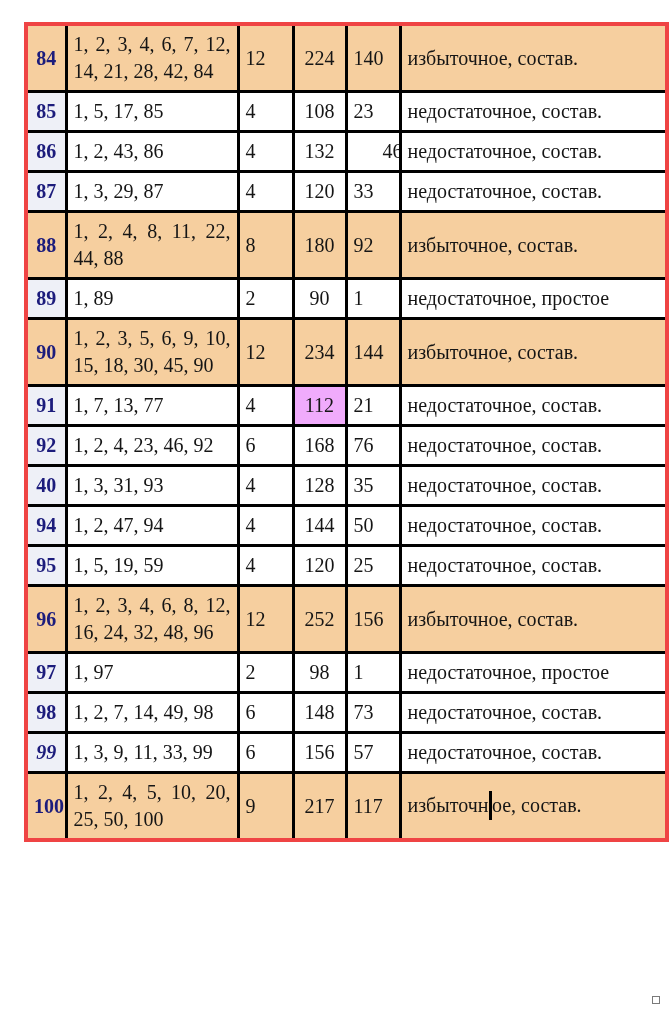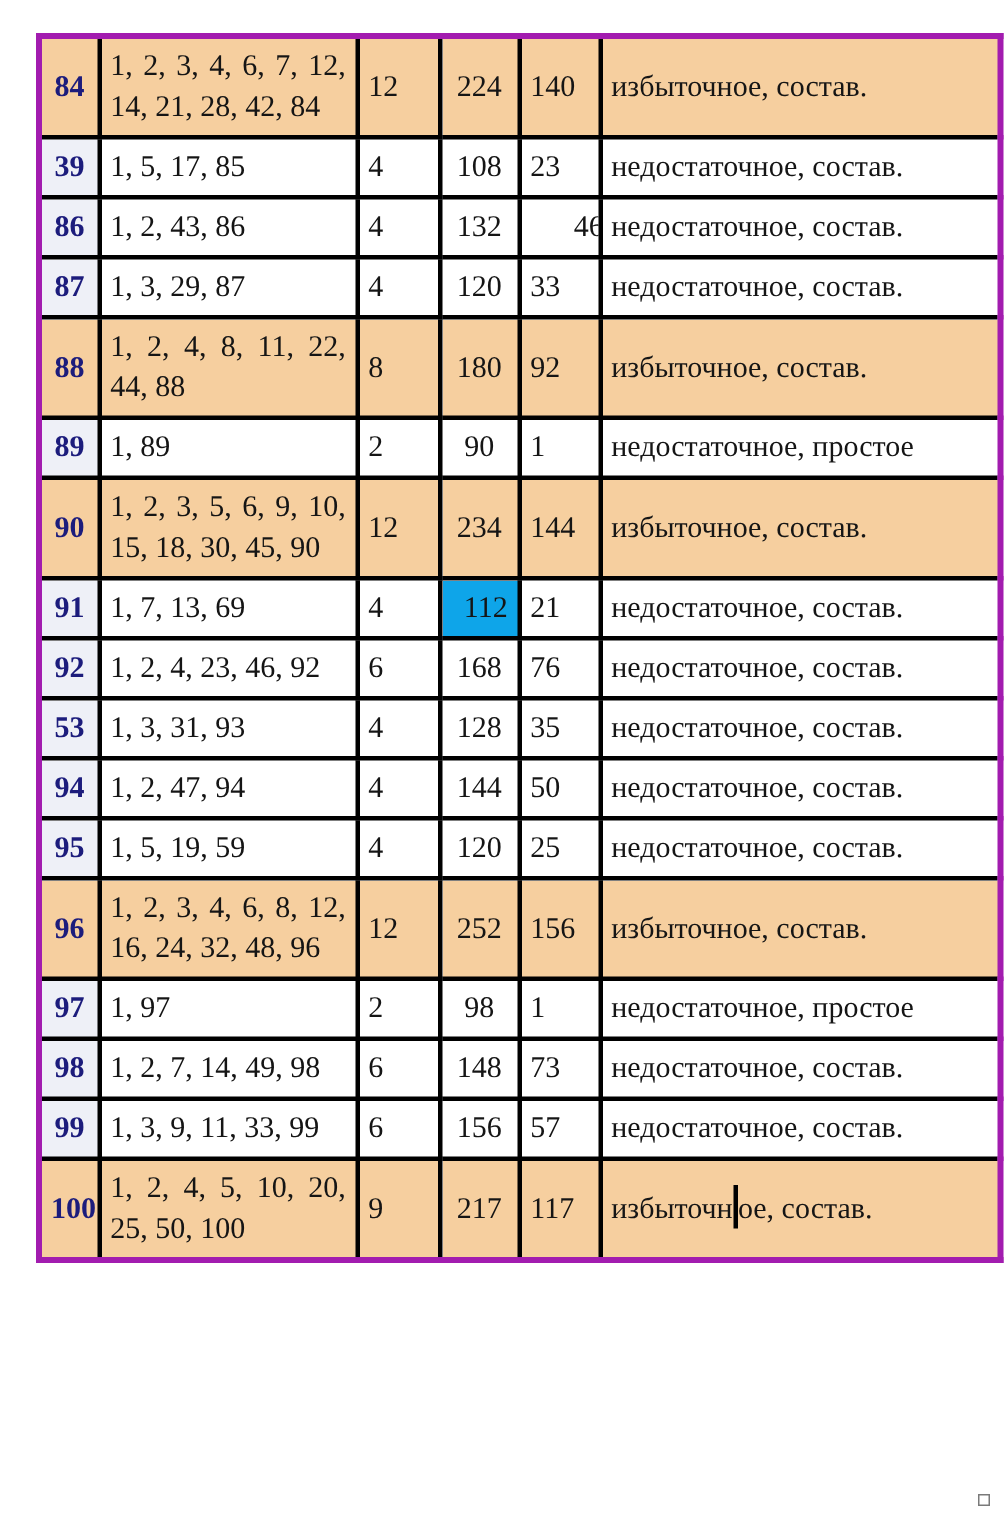--- a/index.html
+++ b/index.html
@@ -4,21 +4,21 @@
 <style>
   html,body{margin:0;padding:0;}
   body{
     width:671px;height:1024px;position:relative;background:#ffffff;
     font-family:"Liberation Serif", serif;
     overflow:hidden;
   }
   table.num-table{
     position:absolute;left:24px;top:22px;width:641px;
     border-collapse:collapse;table-layout:fixed;
-    border:4px solid #a21caf;
+    border:4px solid #ef4444;
   }
   table.num-table td{
     border:3px solid #000;
     vertical-align:middle;
     font-size:20px;line-height:27px;color:#151515;
     padding:5px 6px;
     background:#ffffff;
     overflow:hidden;
   }
   td.c-num{
@@ -57,21 +57,21 @@
   <tbody id="rows">
       <tr>
         <td class="c-num" style="background: rgb(246, 207, 159); color: rgb(28, 28, 124);">84</td>
         <td class="c-div" style="background: rgb(246, 207, 159);">1, 2, 3, 4, 6, 7, 12, 14, 21, 28, 42, 84</td>
         <td class="c-cnt" style="background: rgb(246, 207, 159);">12</td>
         <td class="c-sum" style="background: rgb(246, 207, 159);">224</td>
         <td class="c-alq" style="background: rgb(246, 207, 159);">140</td>
         <td class="c-cls" style="background: rgb(246, 207, 159);">избыточное, состав.</td>
       </tr>
       <tr>
-        <td class="c-num" style="background: rgb(238, 240, 247); color: rgb(28, 28, 124);">39</td>
+        <td class="c-num" style="background: rgb(238, 240, 247); color: rgb(28, 28, 124);">85</td>
         <td class="c-div" style="background: rgb(255, 255, 255);">1, 5, 17, 85</td>
         <td class="c-cnt" style="background: rgb(255, 255, 255);">4</td>
         <td class="c-sum" style="background: rgb(255, 255, 255);">108</td>
         <td class="c-alq" style="background: rgb(255, 255, 255);">23</td>
         <td class="c-cls" style="background: rgb(255, 255, 255);">недостаточное, состав.</td>
       </tr>
       <tr>
         <td class="c-num" style="background: rgb(238, 240, 247); color: rgb(28, 28, 124);">86</td>
         <td class="c-div" style="background: rgb(255, 255, 255);">1, 2, 43, 86</td>
         <td class="c-cnt" style="background: rgb(255, 255, 255);">4</td>
@@ -106,36 +106,36 @@
       <tr>
         <td class="c-num" style="background: rgb(246, 207, 159); color: rgb(28, 28, 124);">90</td>
         <td class="c-div" style="background: rgb(246, 207, 159);">1, 2, 3, 5, 6, 9, 10, 15, 18, 30, 45, 90</td>
         <td class="c-cnt" style="background: rgb(246, 207, 159);">12</td>
         <td class="c-sum" style="background: rgb(246, 207, 159);">234</td>
         <td class="c-alq" style="background: rgb(246, 207, 159);">144</td>
         <td class="c-cls" style="background: rgb(246, 207, 159);">избыточное, состав.</td>
       </tr>
       <tr>
         <td class="c-num" style="background: rgb(238, 240, 247); color: rgb(28, 28, 124);">91</td>
-        <td class="c-div" style="background: rgb(255, 255, 255);">1, 7, 13, 69</td>
+        <td class="c-div" style="background: rgb(255, 255, 255);">1, 7, 13, 77</td>
         <td class="c-cnt" style="background: rgb(255, 255, 255);">4</td>
-        <td class="c-sum" style="background: #0ea5e9; text-align: right;">112</td>
+        <td class="c-sum" style="background: #f0abfc;">112</td>
         <td class="c-alq" style="background: rgb(255, 255, 255);">21</td>
         <td class="c-cls" style="background: rgb(255, 255, 255);">недостаточное, состав.</td>
       </tr>
       <tr>
         <td class="c-num" style="background: rgb(238, 240, 247); color: rgb(28, 28, 124);">92</td>
         <td class="c-div" style="background: rgb(255, 255, 255);">1, 2, 4, 23, 46, 92</td>
         <td class="c-cnt" style="background: rgb(255, 255, 255);">6</td>
         <td class="c-sum" style="background: rgb(255, 255, 255);">168</td>
         <td class="c-alq" style="background: rgb(255, 255, 255);">76</td>
         <td class="c-cls" style="background: rgb(255, 255, 255);">недостаточное, состав.</td>
       </tr>
       <tr>
-        <td class="c-num" style="background: rgb(238, 240, 247); color: rgb(28, 28, 124);">53</td>
+        <td class="c-num" style="background: rgb(238, 240, 247); color: rgb(28, 28, 124);">40</td>
         <td class="c-div" style="background: rgb(255, 255, 255);">1, 3, 31, 93</td>
         <td class="c-cnt" style="background: rgb(255, 255, 255);">4</td>
         <td class="c-sum" style="background: rgb(255, 255, 255);">128</td>
         <td class="c-alq" style="background: rgb(255, 255, 255);">35</td>
         <td class="c-cls" style="background: rgb(255, 255, 255);">недостаточное, состав.</td>
       </tr>
       <tr>
         <td class="c-num" style="background: rgb(238, 240, 247); color: rgb(28, 28, 124);">94</td>
         <td class="c-div" style="background: rgb(255, 255, 255);">1, 2, 47, 94</td>
         <td class="c-cnt" style="background: rgb(255, 255, 255);">4</td>
@@ -169,21 +169,21 @@
       </tr>
       <tr>
         <td class="c-num" style="background: rgb(238, 240, 247); color: rgb(28, 28, 124);">98</td>
         <td class="c-div" style="background: rgb(255, 255, 255);">1, 2, 7, 14, 49, 98</td>
         <td class="c-cnt" style="background: rgb(255, 255, 255);">6</td>
         <td class="c-sum" style="background: rgb(255, 255, 255);">148</td>
         <td class="c-alq" style="background: rgb(255, 255, 255);">73</td>
         <td class="c-cls" style="background: rgb(255, 255, 255);">недостаточное, состав.</td>
       </tr>
       <tr>
-        <td class="c-num" style="background: rgb(238, 240, 247); color: rgb(28, 28, 124);">99</td>
+        <td class="c-num" style="background: rgb(238, 240, 247); color: rgb(28, 28, 124); font-style: italic;">99</td>
         <td class="c-div" style="background: rgb(255, 255, 255);">1, 3, 9, 11, 33, 99</td>
         <td class="c-cnt" style="background: rgb(255, 255, 255);">6</td>
         <td class="c-sum" style="background: rgb(255, 255, 255);">156</td>
         <td class="c-alq" style="background: rgb(255, 255, 255);">57</td>
         <td class="c-cls" style="background: rgb(255, 255, 255);">недостаточное, состав.</td>
       </tr>
       <tr>
         <td class="c-num" style="background: rgb(246, 207, 159); color: rgb(28, 28, 124);">100</td>
         <td class="c-div" style="background: rgb(246, 207, 159);">1, 2, 4, 5, 10, 20, 25, 50, 100</td>
         <td class="c-cnt" style="background: rgb(246, 207, 159);">9</td>

